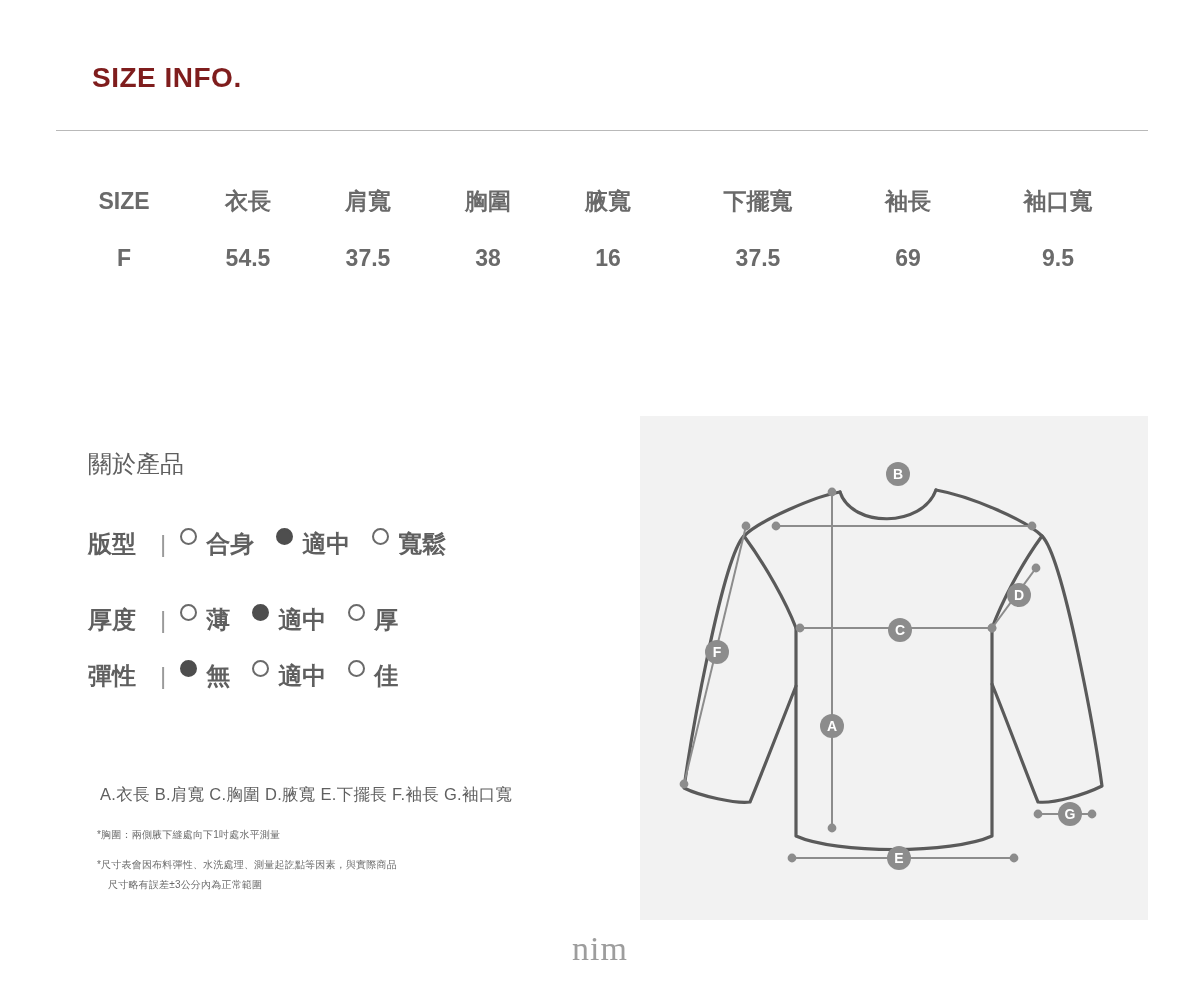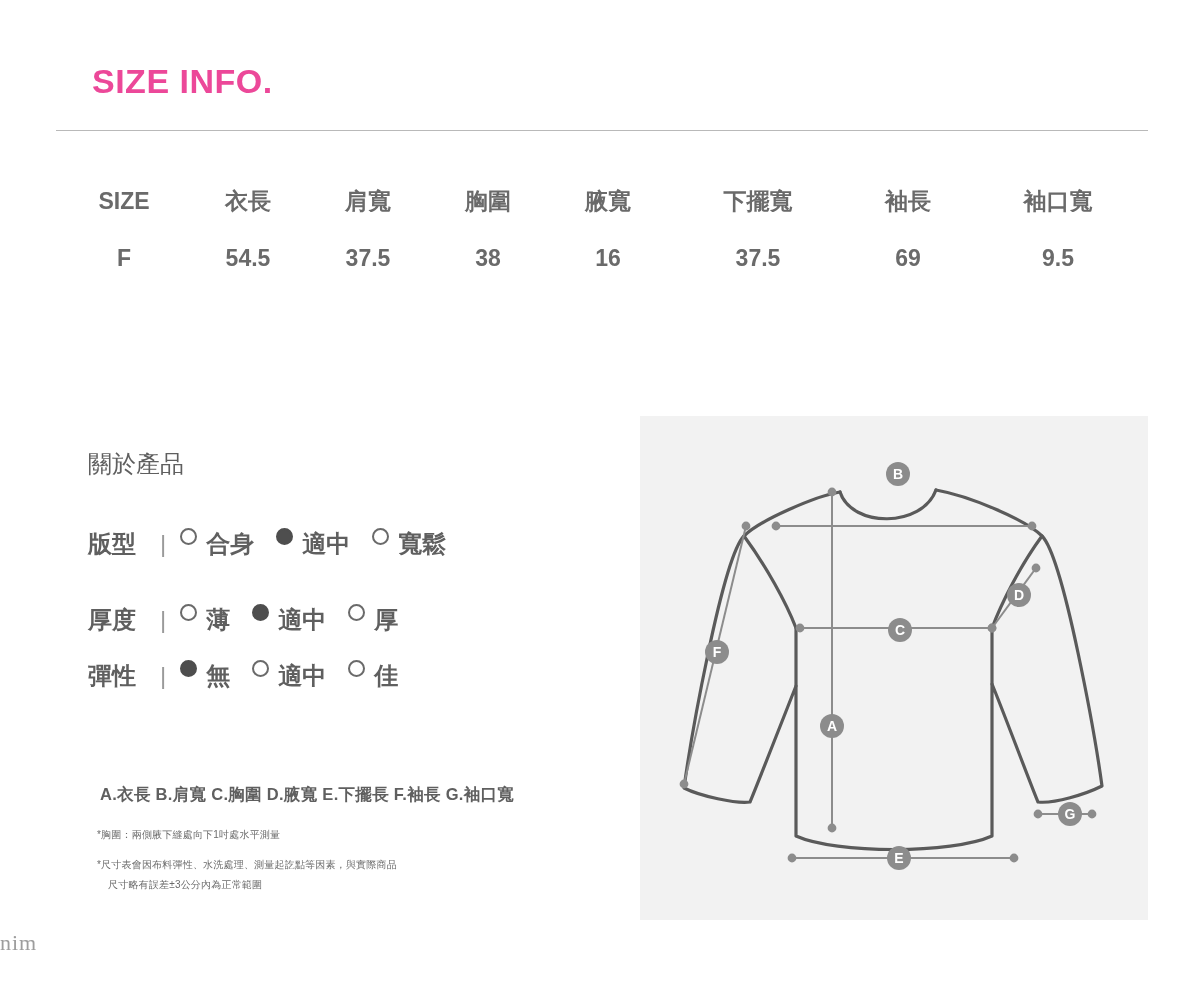--- a/index.html
+++ b/index.html
@@ -17,24 +17,24 @@
   .page {
     position: absolute;
     left: 0; top: 0;
     width: 1200px; height: 1000px;
   }
 
   
   .title {
     position: absolute;
     left: 92px; top: 62px;
-    font-size: 34px;
+    font-size: 28px;
     font-weight: bold;
     letter-spacing: 0.5px;
-    color: #ec4899;
+    color: #7f1d1d;
   }
   .title-rule {
     position: absolute;
     left: 56px; top: 130px;
     width: 1092px; height: 1px;
     background: #b9b9b9;
   }
 
   
   .size-table {
@@ -94,21 +94,21 @@
     border: 2.5px solid #6a6a6a;
     margin-right: 9px;
     flex: 0 0 auto;
   }
   .bullet.filled { background: #4e4e4e; border-color: #4e4e4e; }
 
   .legend {
     position: absolute;
     left: 100px; top: 784px;
     font-size: 16.5px;
-    font-weight: bold;
+    font-weight: normal;
     color: #5f5f5f;
     letter-spacing: 0.3px;
   }
   .note {
     position: absolute;
     left: 97px;
     font-size: 10px;
     color: #6b6b6b;
     letter-spacing: 0.2px;
   }
@@ -122,22 +122,23 @@
     left: 640px; top: 416px;
     width: 508px; height: 504px;
     background: #f2f2f2;
   }
   .diagram svg { display: block; }
 
   .wm {
     position: absolute;
     left: 0; top: 930px;
     width: 1200px;
+    text-align: center;
     font-family: "Liberation Serif", serif;
-    font-size: 22px;
+    font-size: 34px;
     color: #9d9d9d;
     letter-spacing: 1px;
   }
 </style>
 </head>
 <body>
 
 <div class="page">
 
   <div class="title">SIZE INFO.</div>

